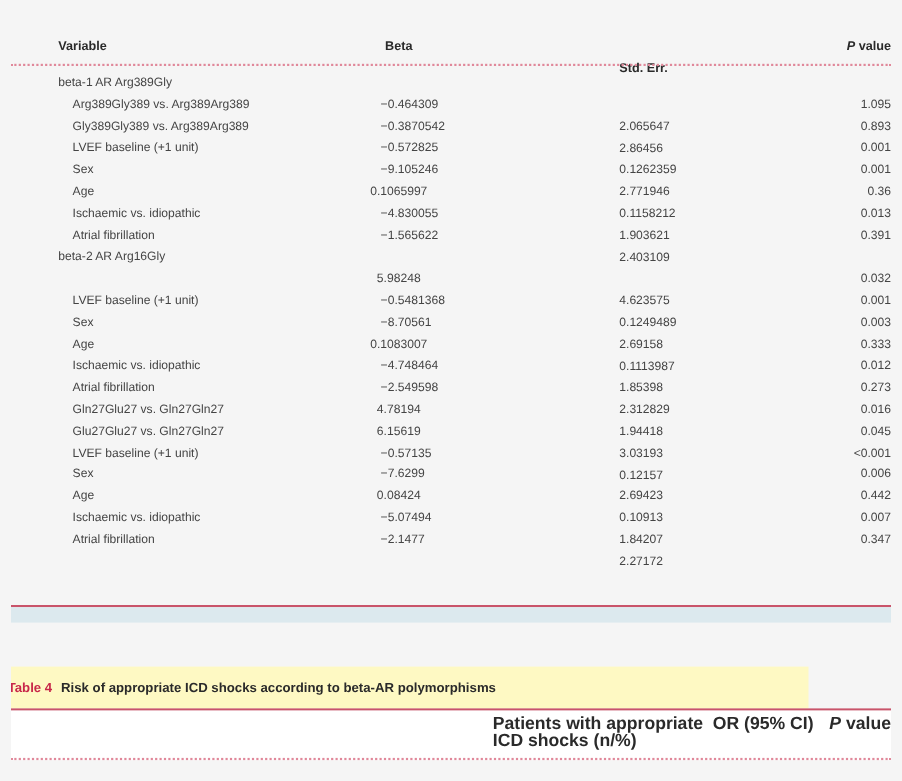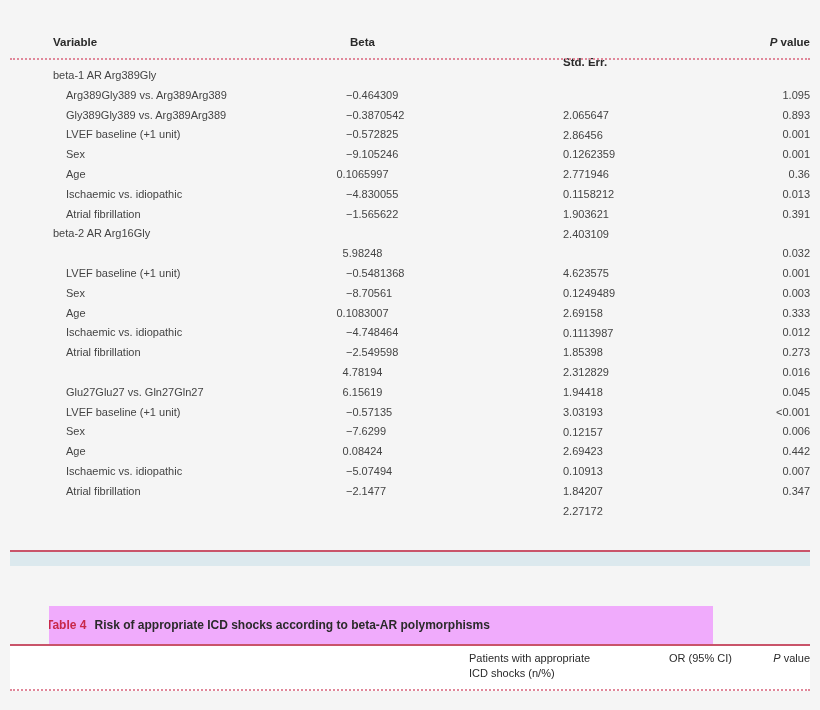--- a/index.html
+++ b/index.html
@@ -36,30 +36,30 @@
   .row .col-beta.neg { left: 336px; }
   .row .col-beta.pos { left: 317px; text-align: center; width: 71px; }
   .red-line {
     position: absolute; left: 10px; width: 800px; height: 2px;
     background: #c9546a;
   }
   .band {
     position: absolute; left: 10px; width: 800px; background: #dce9ee;
   }
   .t4title {
-    position: absolute; left: 10px; top: 606px; width: 664px; height: 38px;
-    background: #f0abfc; font-size: 12px; font-weight: bold;
-    line-height: 38px; color: #2a2a2a; overflow: hidden; margin-left: 39px;
+    position: absolute; left: 10px; top: 606px; width: 725px; height: 38px;
+    background: #fef9c3; font-size: 12px; font-weight: bold;
+    line-height: 38px; color: #2a2a2a; overflow: hidden;
   }
   .t4title .tlabel { color: #c8284a; margin-left: -3px; margin-right: 8px; }
   .t4head {
     position: absolute; left: 10px; top: 646px; width: 800px; height: 45px;
     background: #ffffff;
   }
-  .t4head .h { position: absolute; top: 5px; font-size: 11px; font-weight: normal; line-height: 15px; color: #2a2a2a; margin-left: 21px; }
+  .t4head .h { position: absolute; top: 5px; font-size: 16px; font-weight: bold; line-height: 15px; color: #2a2a2a; }
   .t4head .dots2 {
     position: absolute; left: 0; bottom: 0; width: 800px; border-top: 2px dotted #e0889a;
   }
   i.p { font-style: italic; }
 </style>
 </head>
 <body>
 
 <div class="t3">
   <div class="hdr">
@@ -153,20 +153,21 @@
         <span class="col-se">1.85398</span>
         <span class="col-p">0.012</span>
       </div>
       <div class="row item">
         <span class="col-var">Atrial fibrillation</span>
         <span class="col-beta neg">−2.549598</span>
         <span class="col-se">2.312829</span>
         <span class="col-p">0.273</span>
       </div>
       <div class="row item">
+        <span class="col-var">Gln27Glu27 vs. Gln27Gln27</span>
         <span class="col-beta pos">4.78194</span>
         <span class="col-se">1.94418</span>
         <span class="col-p">0.016</span>
       </div>
       <div class="row item">
         <span class="col-var">Glu27Glu27 vs. Gln27Gln27</span>
         <span class="col-beta pos">6.15619</span>
         <span class="col-se">3.03193</span>
         <span class="col-p">0.045</span>
       </div>

